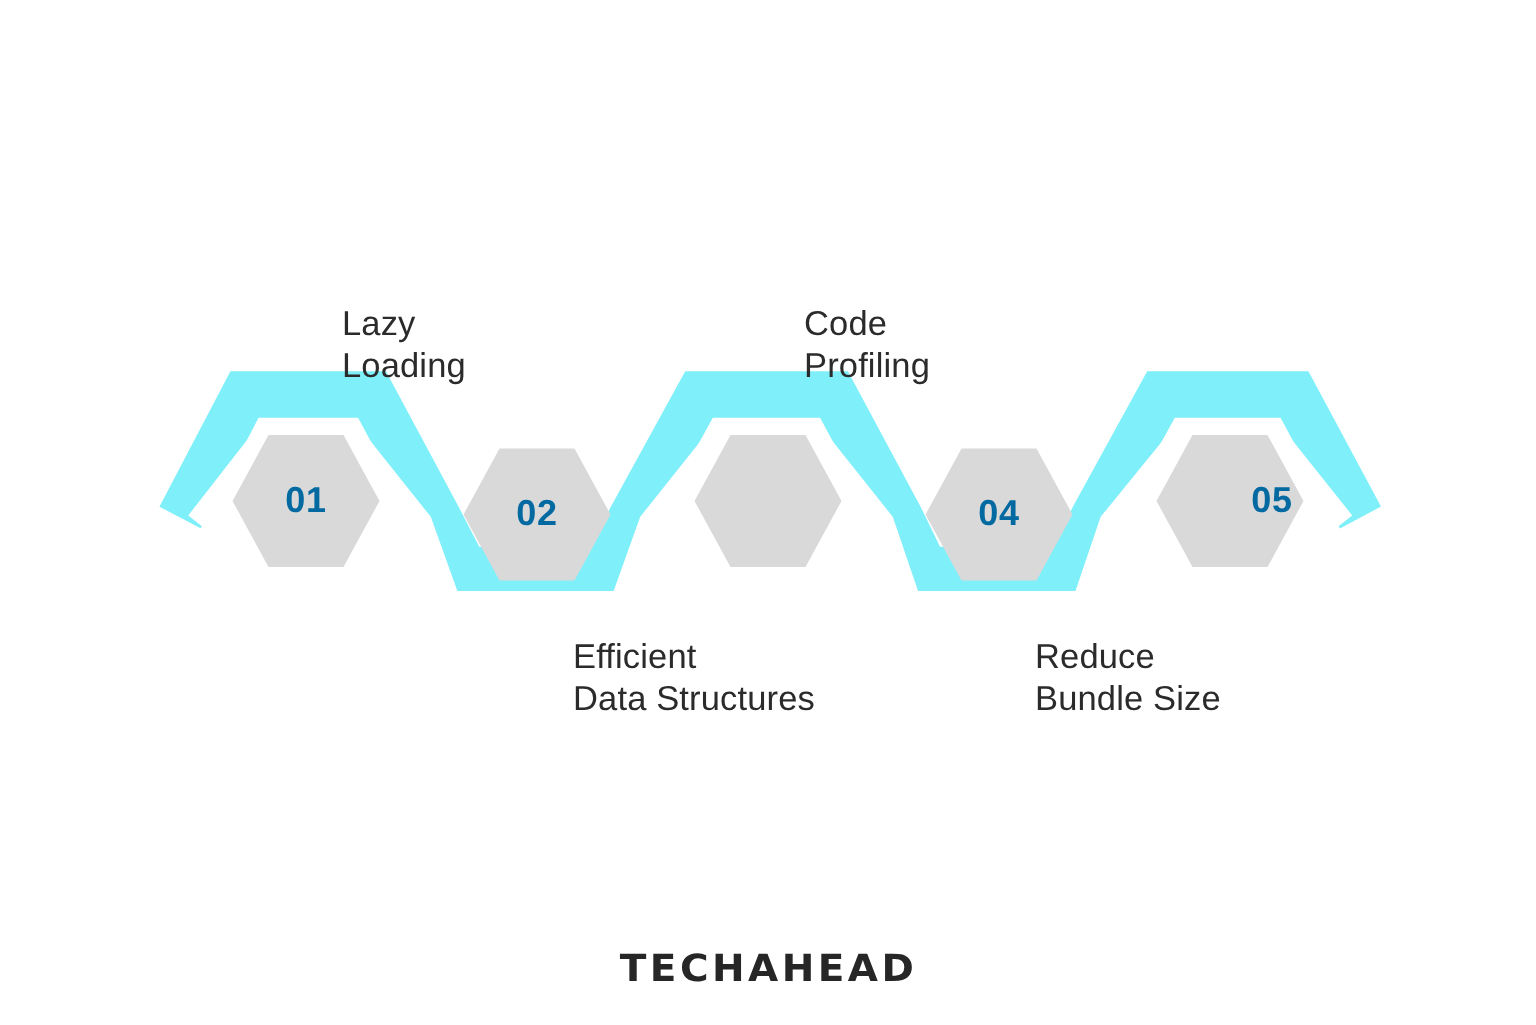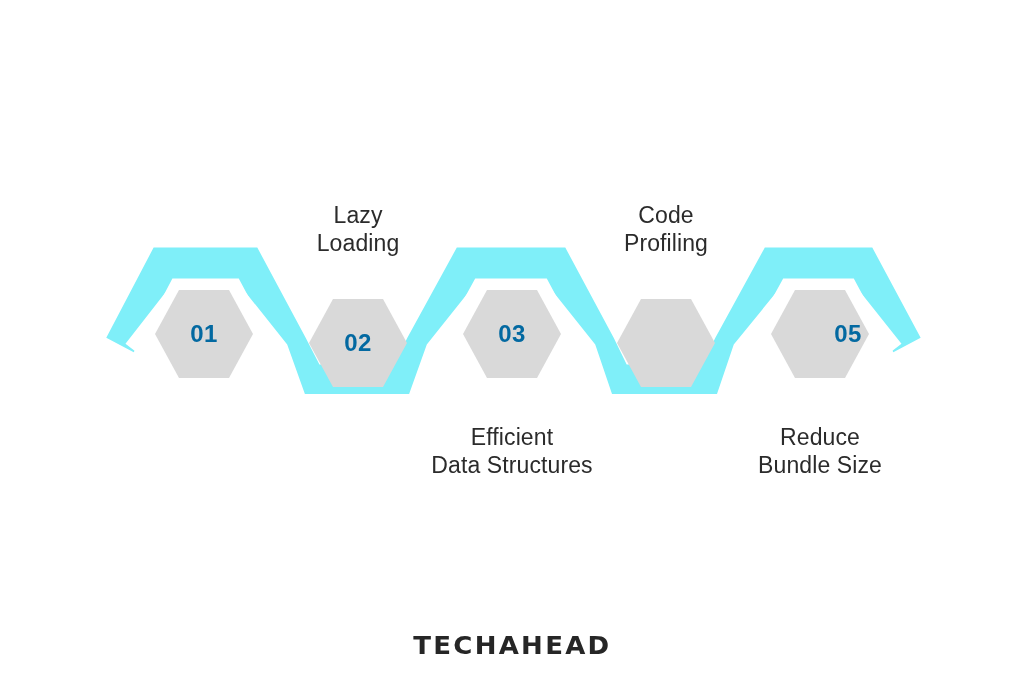--- a/index.html
+++ b/index.html
@@ -19,21 +19,20 @@
   }
   #infographic-svg {
     position: absolute;
     left: 0;
     top: 0;
     width: 1024px;
     height: 683px;
   }
   .step-label {
     position: absolute;
-    text-align: center;
     font-family: "Liberation Sans", sans-serif;
     font-size: 23px;
     line-height: 28px;
     color: #2b2b2b;
     letter-spacing: 0.1px;
     white-space: pre-line;
     width: 260px;
   }
   .step-label.above { }
   .step-label.below { }
@@ -81,21 +80,21 @@
       <polygon points="155,334 179,290 229,290 253,334 229,378 179,378" fill="#D9D9D9"></polygon>
       <polygon points="309,343 333,299 383,299 407,343 383,387 333,387" fill="#D9D9D9"></polygon>
       <polygon points="463,334 487,290 537,290 561,334 537,378 487,378" fill="#D9D9D9"></polygon>
       <polygon points="617,343 641,299 691,299 715,343 691,387 641,387" fill="#D9D9D9"></polygon>
       <polygon points="771,334 795,290 845,290 869,334 845,378 795,378" fill="#D9D9D9"></polygon>
     </g>
   </svg>
 
   <div class="hex-number" style="left:154px; top:320px;">01</div>
   <div class="hex-number" style="left:308px; top:329px;">02</div>
-  <div class="hex-number" style="left:462px; top:320px;">03</div>
+  <div class="hex-number" style="left:616px; top:329px;">04</div>
   <div class="hex-number" style="left:798px; top:320px;">05</div>
 
   <div class="step-label above" style="left:228px; top:201px;">Lazy
 Loading</div>
   <div class="step-label above" style="left:536px; top:201px;">Code
 Profiling</div>
   <div class="step-label below" style="left:382px; top:423px;">Efficient
 Data Structures</div>
   <div class="step-label below" style="left:690px; top:423px;">Reduce
 Bundle Size</div>

